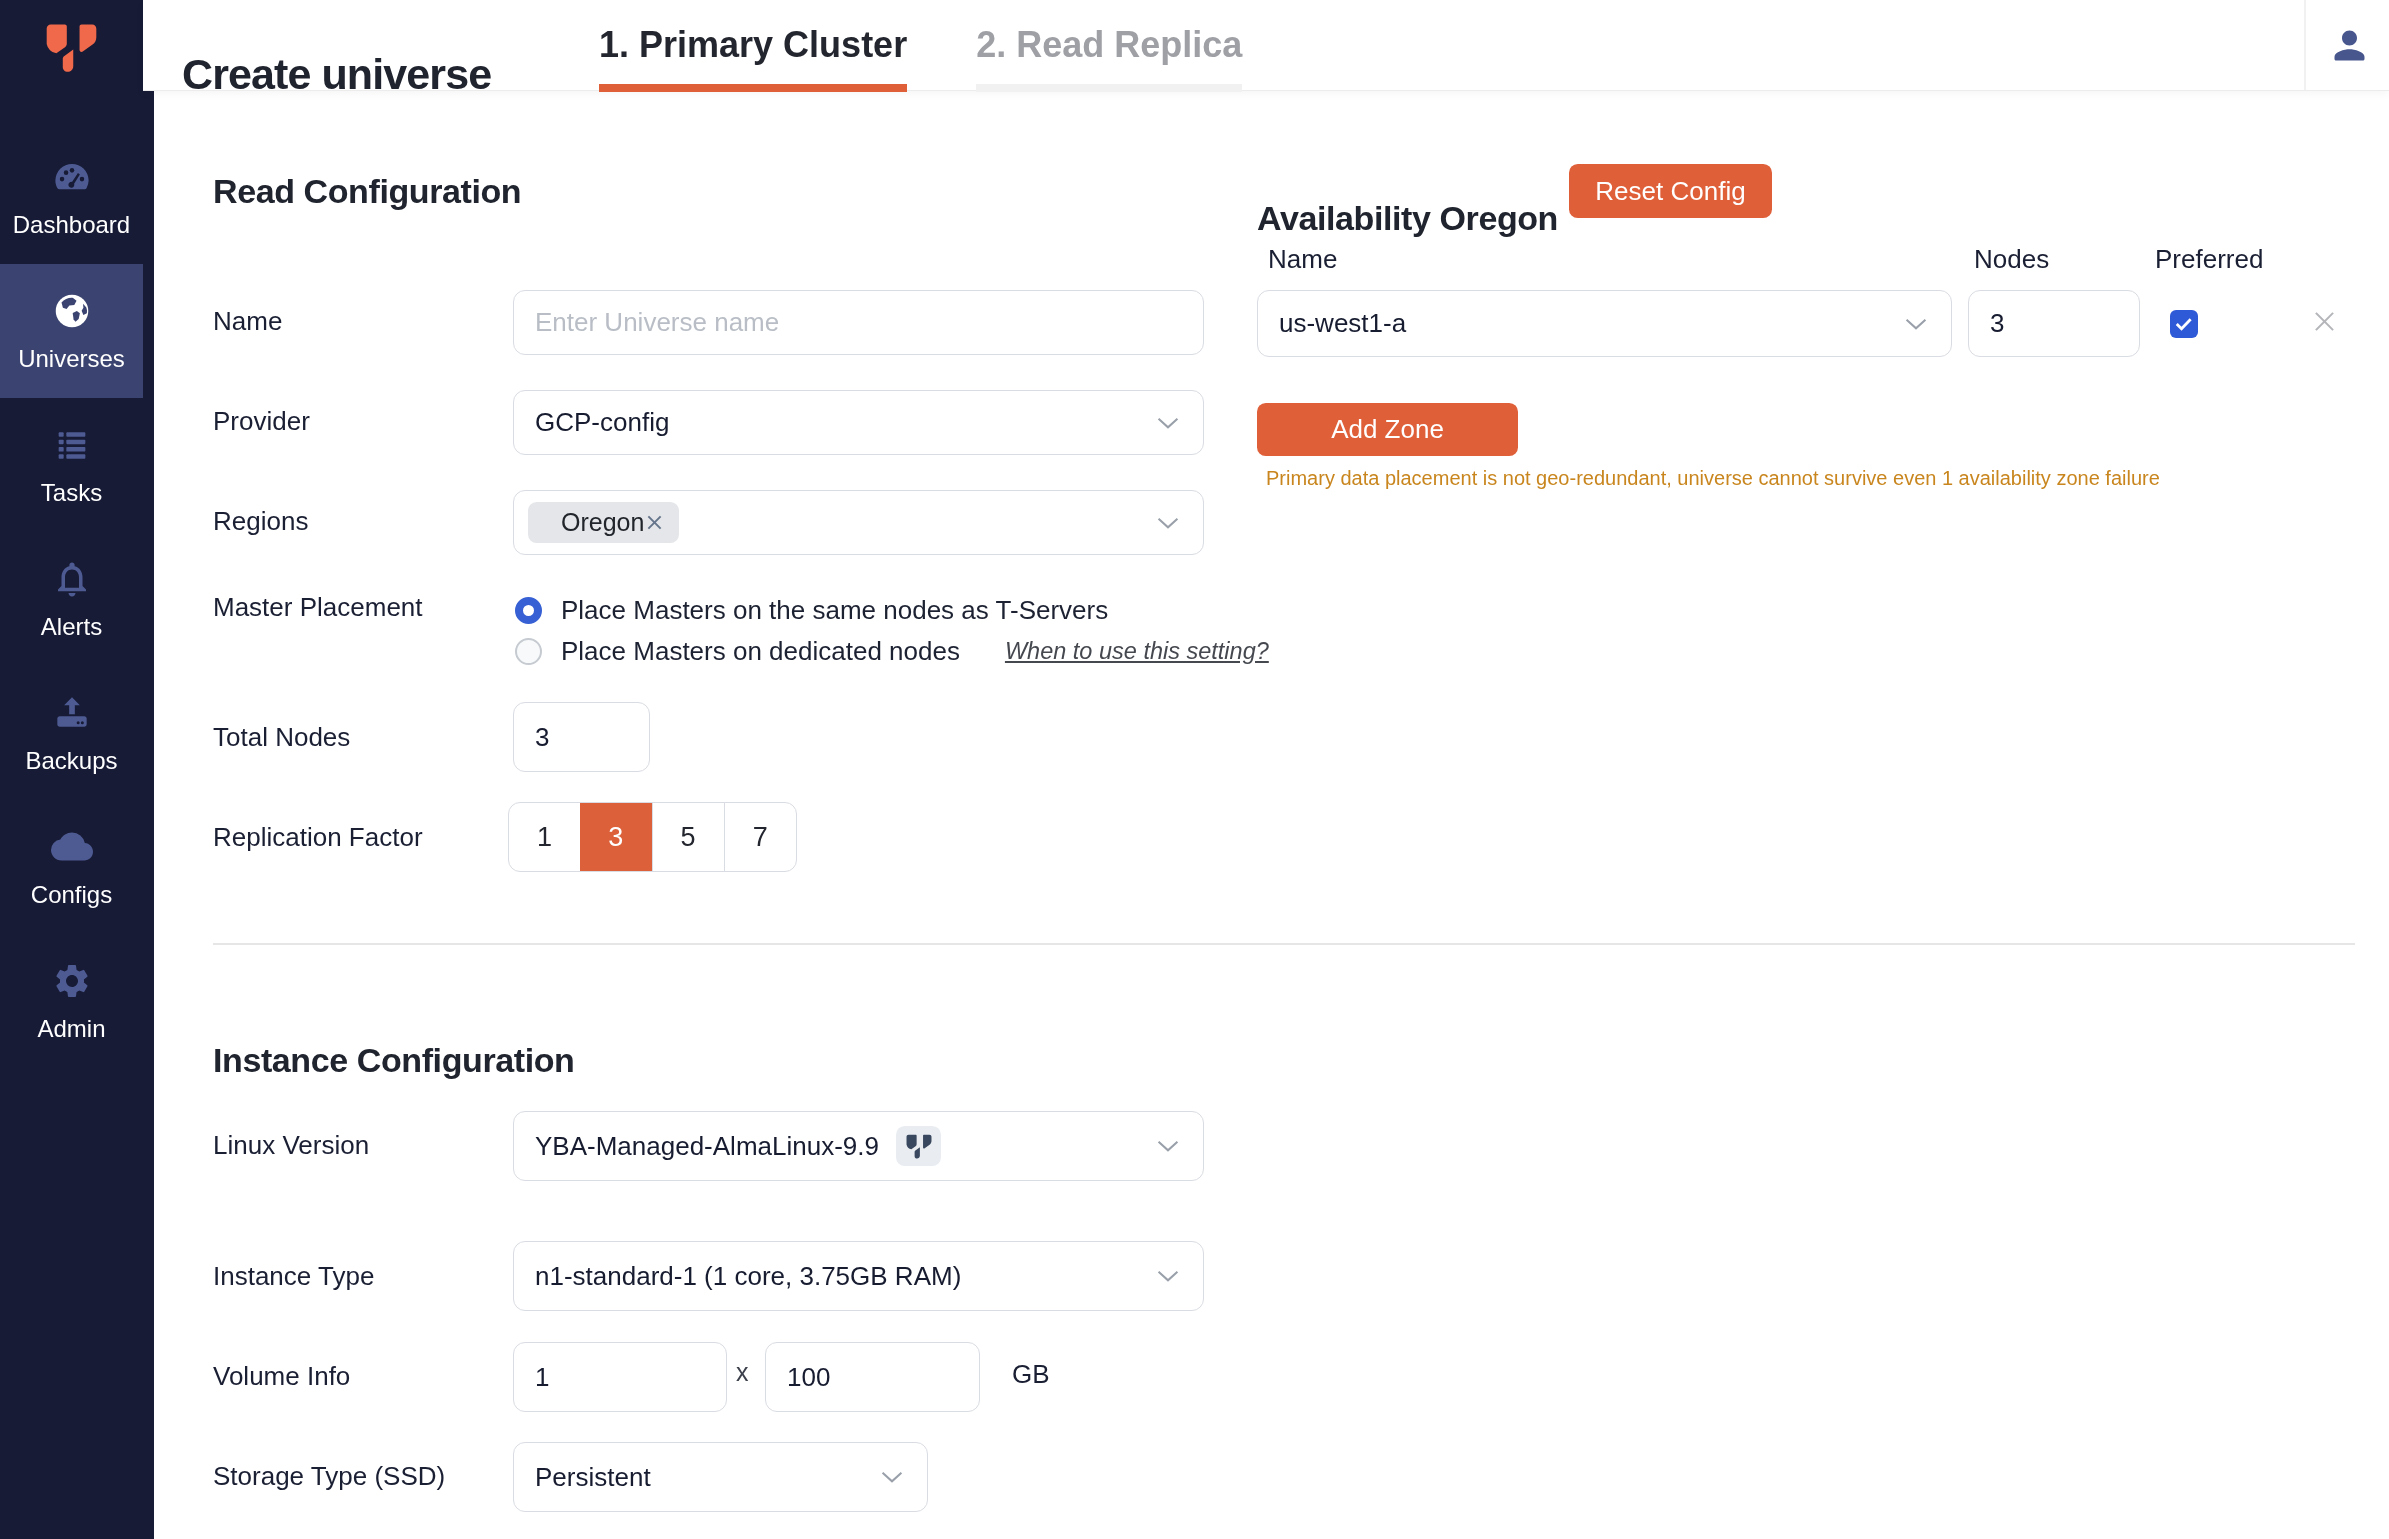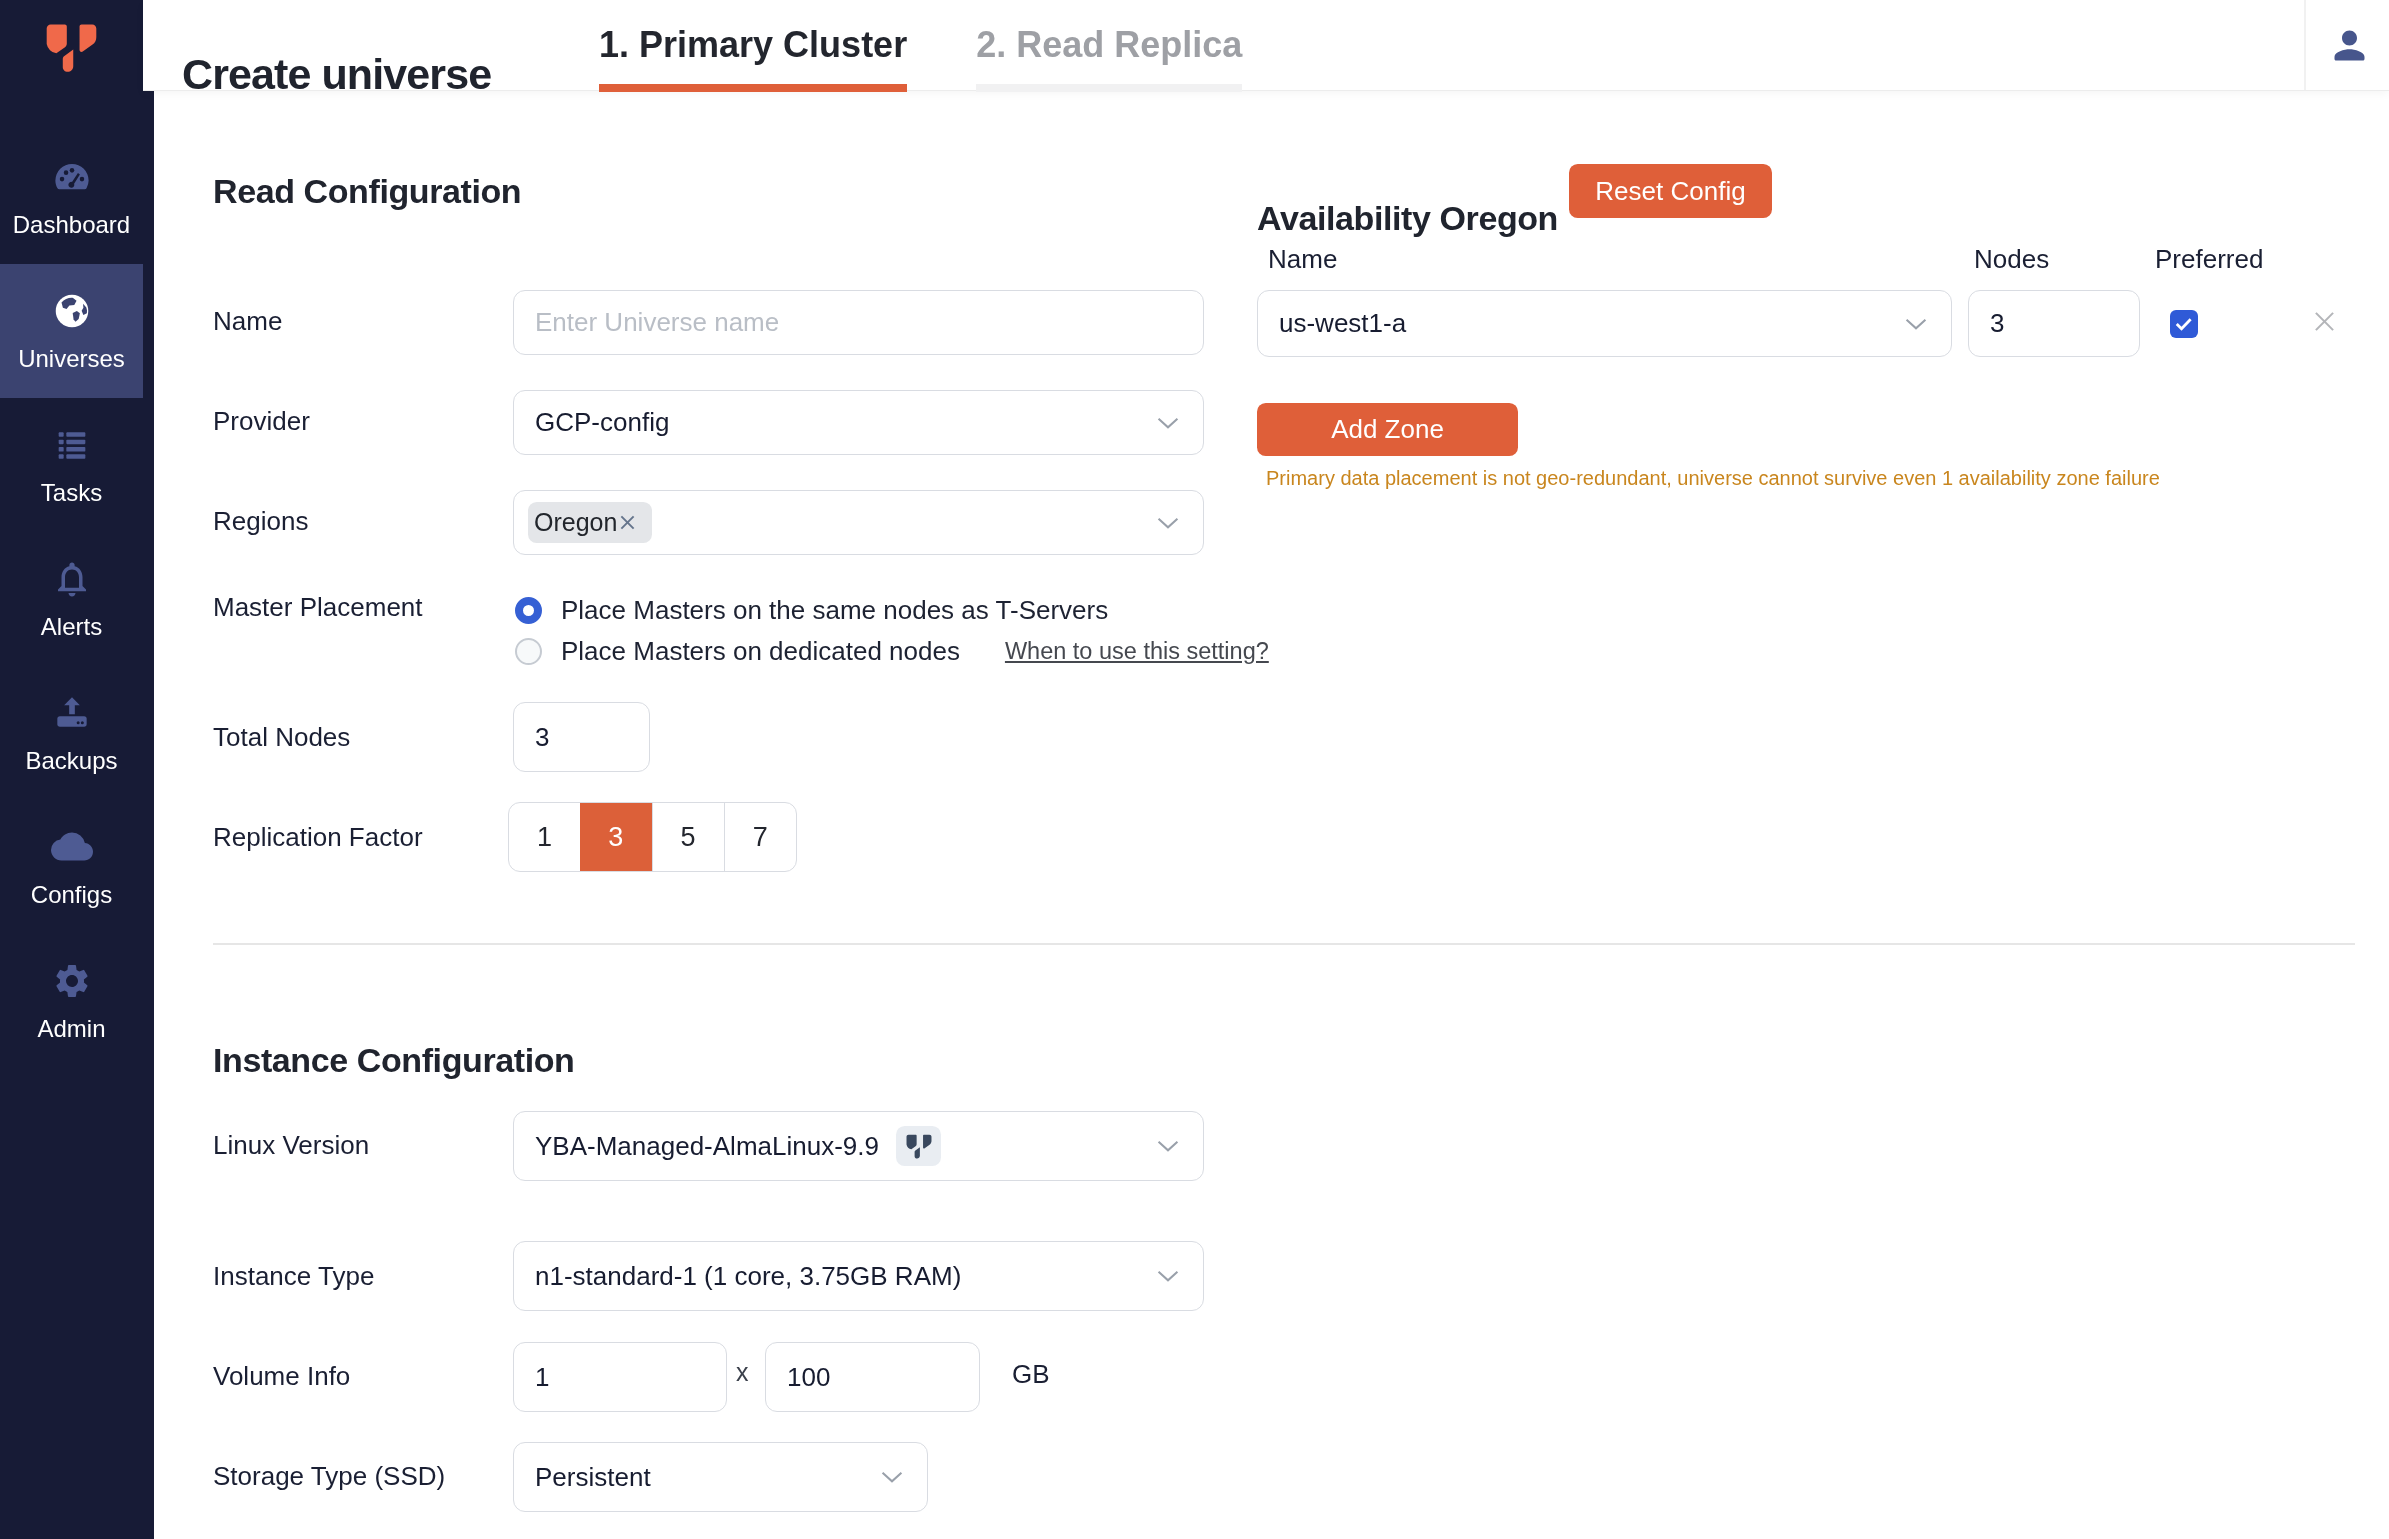--- a/index.html
+++ b/index.html
@@ -34,28 +34,28 @@
   
   .abs{position:absolute;box-sizing:border-box;}
   .h2{font-size:34px;font-weight:800;letter-spacing:-0.4px;color:#20242E;white-space:nowrap;}
   .flabel{font-size:26px;color:#1A1F33;white-space:nowrap;}
   .field{background:#fff;border:1.7px solid #D9DCE2;border-radius:12px;display:flex;align-items:center;
     padding-left:21px;font-size:26px;color:#171C30;position:absolute;box-sizing:border-box;}
   input.field{outline:none;font-family:"Liberation Sans",sans-serif;}
   input.field::placeholder{color:#B9BEC6;}
   .chev{position:absolute;right:22.6px;top:50%;transform:translateY(-50%);}
   .chip{height:41px;background:#E4E6E9;border-radius:8.7px;display:flex;align-items:center;
-    gap:0;padding:0 14px 0 6px;font-size:25px;color:#22262C;margin-left:-7px;text-align:right;}
+    gap:0;padding:0 14px 0 33px;font-size:25px;color:#22262C;margin-left:-7px;text-align:right;}
   .divider{background:#E6E6E6;height:1.7px;}
   
   .radio-row{display:flex;align-items:center;gap:19px;height:30px;font-size:26px;color:#1D2232;}
   .radio{width:27px;height:27px;border-radius:50%;box-sizing:border-box;flex:0 0 auto;cursor:pointer;}
   .radio.sel{border:8.7px solid #3660D4;background:#fff;}
   .radio.unsel{border:2.6px solid #C6CBD2;background:#F7F9FA;}
-  .help-link{font-size:23.5px;color:#45484F;text-decoration:underline;margin-left:26px;white-space:nowrap;cursor:pointer;}
+  .help-link{font-size:23.5px;color:#45484F;text-decoration:underline;margin-left:26px;white-space:nowrap;cursor:pointer;font-style:italic;}
   
   .rf-group{display:flex;border:1.7px solid #D9DCE2;border-radius:12px;overflow:hidden;background:#fff;}
   .rf-cell{flex:1;display:flex;align-items:center;justify-content:center;font-size:27px;color:#23262E;cursor:pointer;}
   .rf-cell + .rf-cell{border-left:1.7px solid #D9DCE2;}
   .rf-cell.selected{background:#DC6039;color:#fff;}
   .rf-cell.selected + .rf-cell{border-left-color:#D9DCE2;}
   .rf-cell:nth-child(2).selected{border-left:none;}
   
   .btn-orange{background:#DF5F39;color:#fff;border:none;border-radius:8.7px;font-size:26px;
     font-family:"Liberation Sans",sans-serif;display:flex;align-items:center;justify-content:center;cursor:pointer;}

